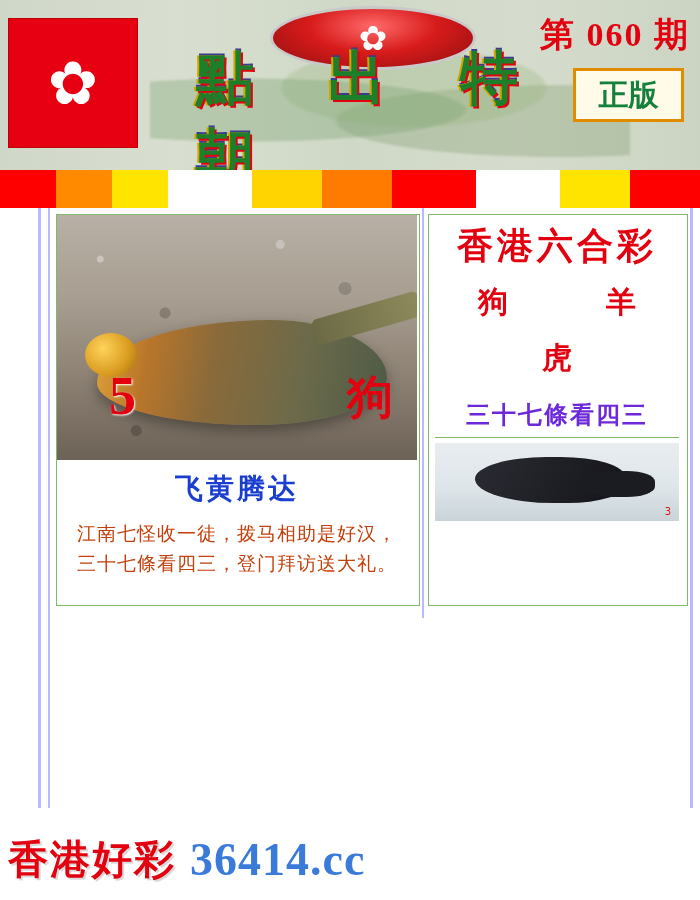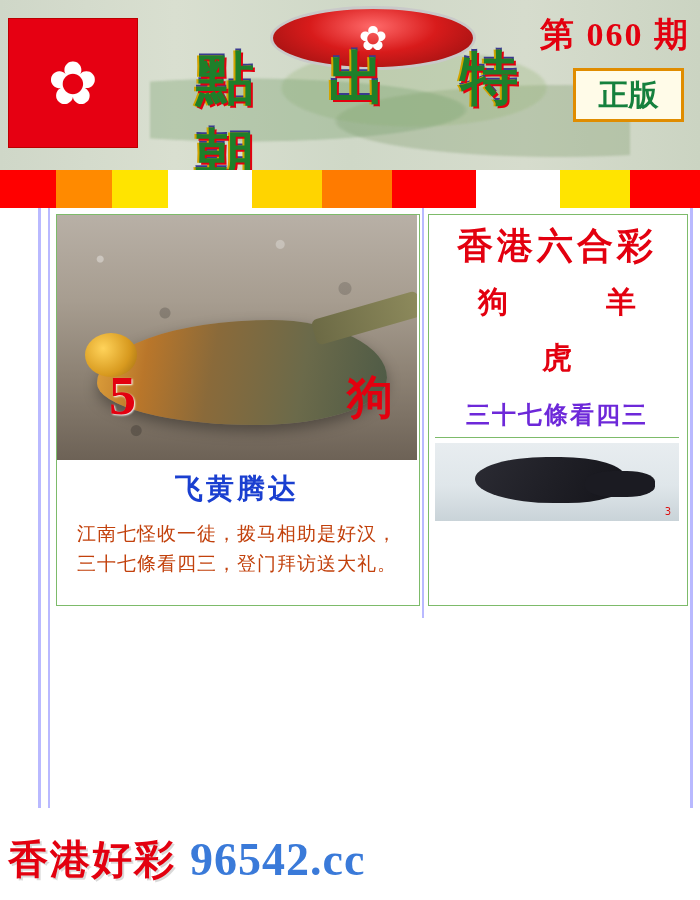--- a/index.html
+++ b/index.html
@@ -250,17 +250,17 @@
           
           
         </div>
       </div>
     </div>
   </div>
 
   <div class="footer">
     <div class="wm">
       <span class="t1">香港好彩</span>
-      <span class="t2">96542.cc</span>
+      <span class="t2">36414.cc</span>
     </div>
   </div>
 
 </div>
 
 </body></html>

